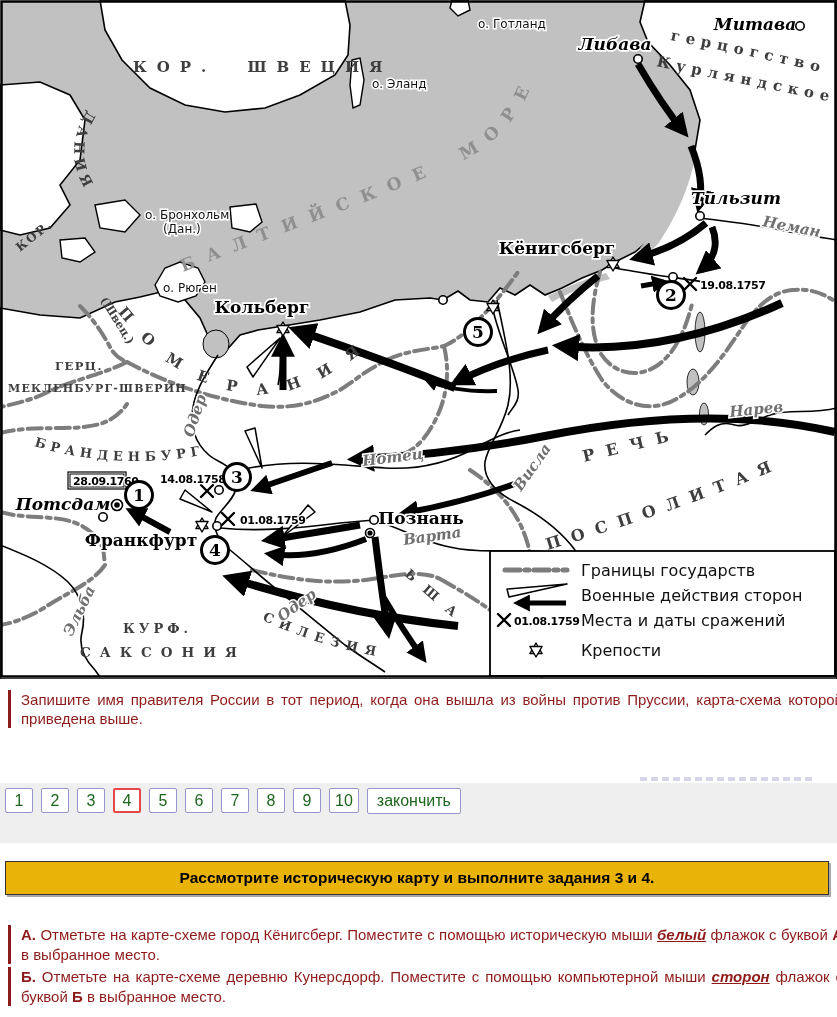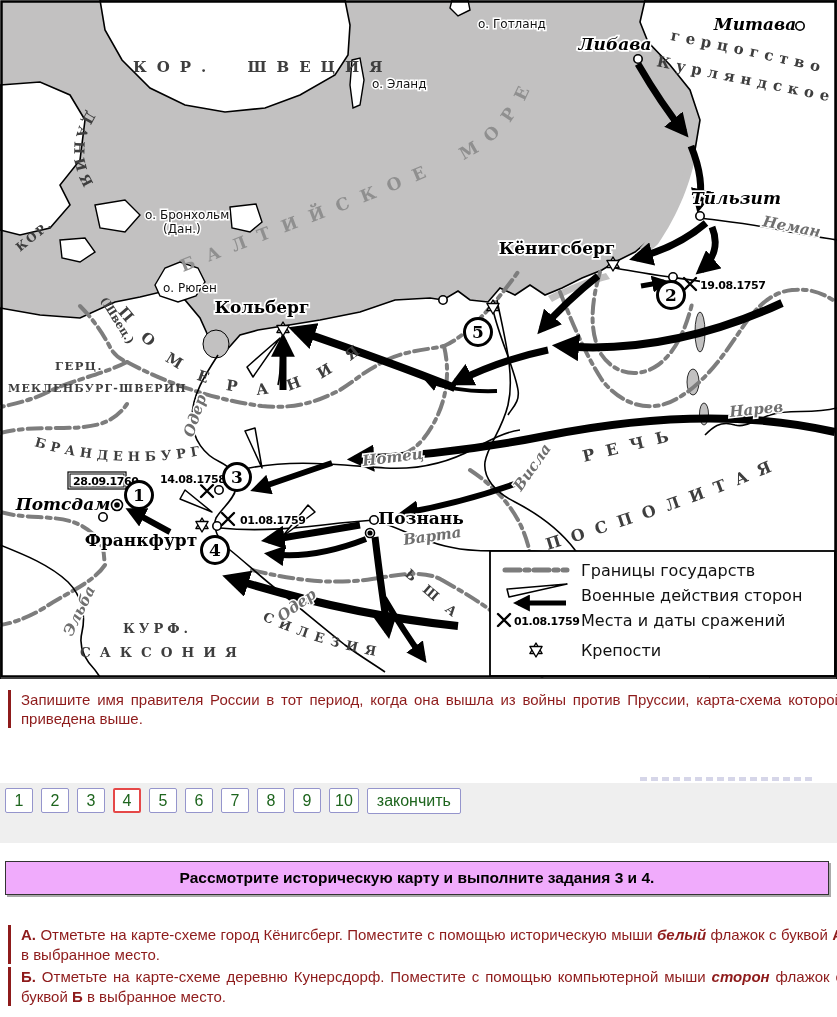--- a/index.html
+++ b/index.html
@@ -36,28 +36,28 @@
   .answer-dot{color:#16418c;font-size:15px;margin-left:3px;}
   .pager-band{position:absolute;top:783px;left:0;width:837px;height:60px;background:#efefef;}
   .pager{position:absolute;top:5px;left:5px;display:flex;}
   .pbtn{min-width:28px;height:25px;box-sizing:border-box;background:#fff;border:1px solid #9595cc;
         border-radius:2px;color:#1e651e;font-size:16px;font-family:"Liberation Sans",sans-serif;
         display:flex;align-items:center;justify-content:center;margin-right:8px;cursor:pointer;padding:0 5px;}
   .pbtn.active{border:2px solid #e54848;}
   .pbtn.finish{padding:12px 9px;}
   .remnant{position:absolute;top:777px;left:640px;width:172px;height:4px;opacity:.55;
            background:repeating-linear-gradient(90deg,#b4b4d6 0 7px,transparent 7px 11px);}
-  .section-header{position:absolute;top:861px;left:5px;width:822px;background:#f0abfc;
+  .section-header{position:absolute;top:861px;left:5px;width:822px;background:#eab308;
                   border:1px solid #333;box-shadow:2px 2px 0 #aaa;padding:7px 0;
                   text-align:center;font-weight:bold;font-size:15.5px;color:#000;}
   .task{position:absolute;left:8px;width:822px;border-left:3px solid #8e1b1b;padding-left:10px;
         color:#8e1b1b;font-size:15px;line-height:1.3;text-align:justify;}
   #taskA{top:925px;} #taskB{top:967px;}
   .task .ltr{font-weight:bold;}
-  .task .hl{font-weight:bold;font-style:italic;}
+  .task .hl{font-weight:bold;font-style:italic;text-decoration:underline;}
 </style>
 </head>
 <body>
 
 <div id="page">
 
 <svg id="map" width="837" height="679" viewBox="0 0 837 679">
   <defs>
     <marker id="ah" viewBox="0 0 10 10" refX="7" refY="5" markerWidth="3.4" markerHeight="3.4" orient="auto">
       <path d="M0,0 L10,5 L0,10 z" fill="#000"></path>

